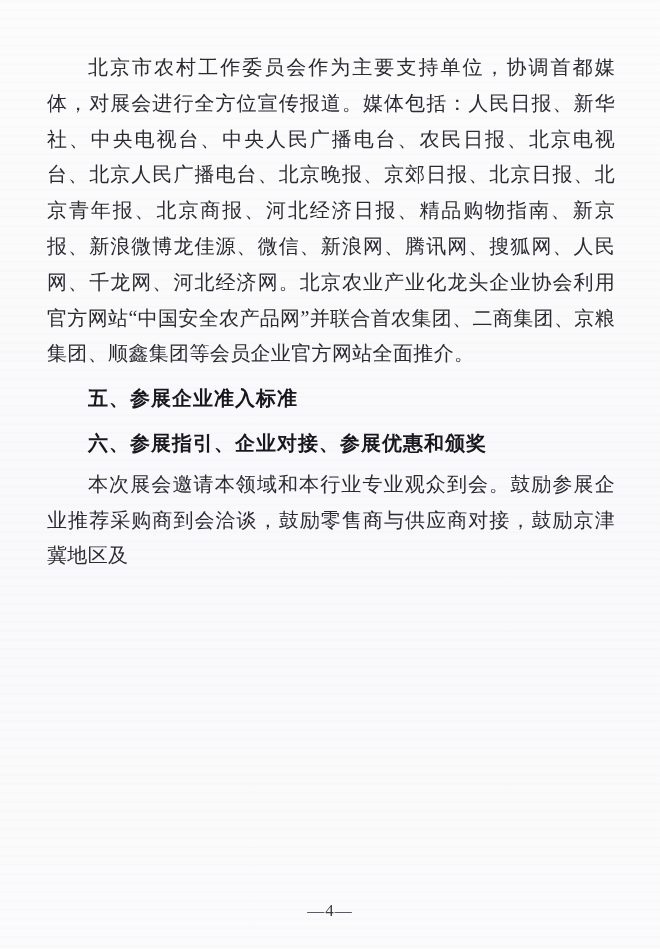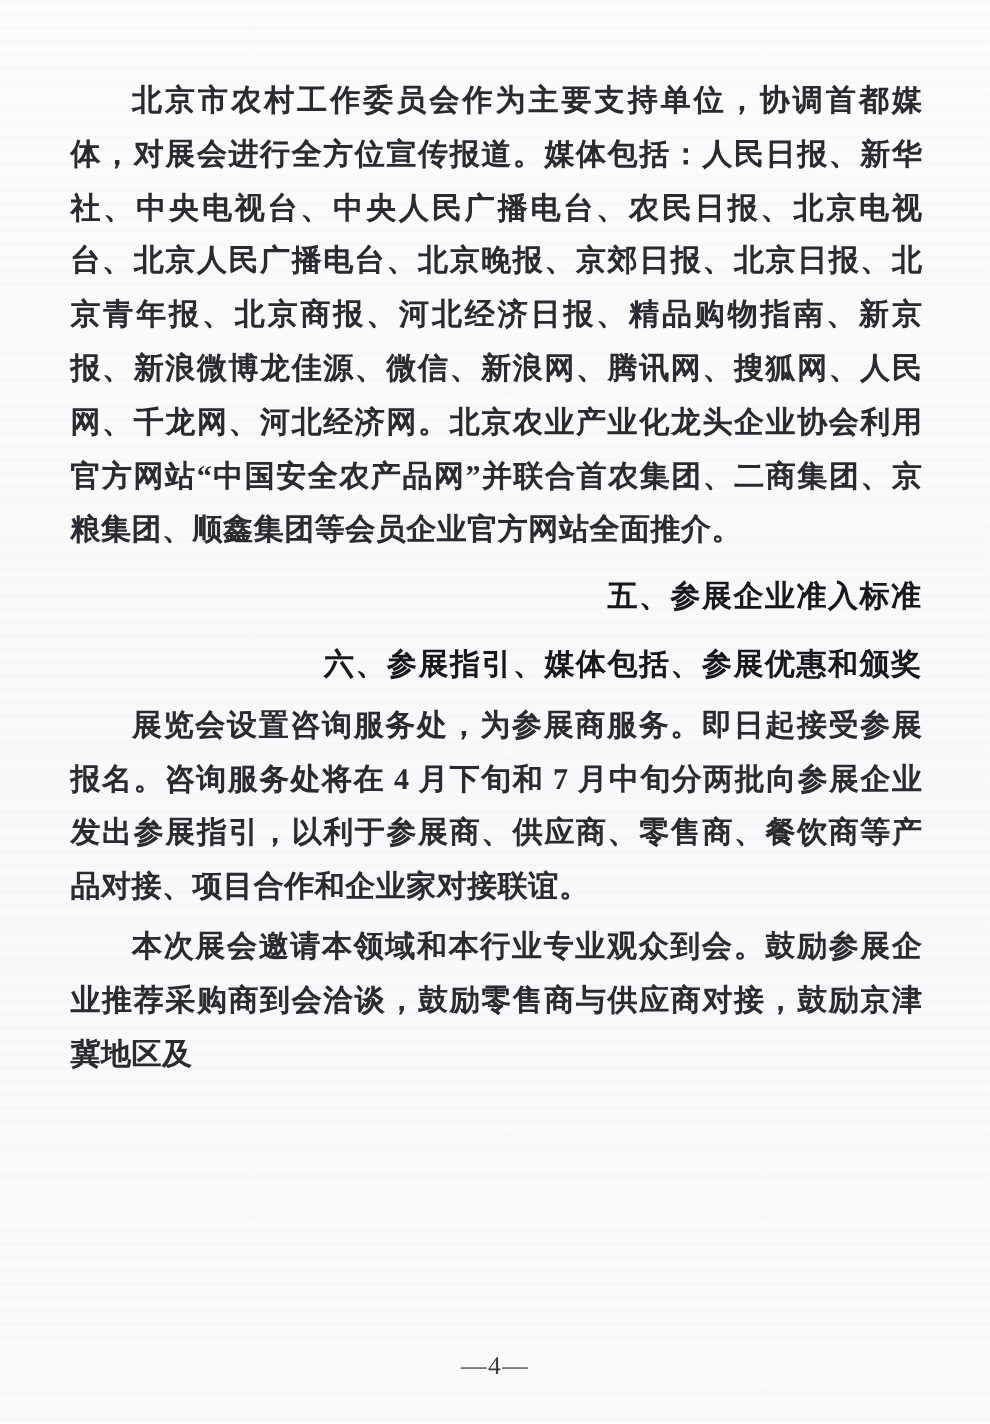--- a/index.html
+++ b/index.html
@@ -38,32 +38,31 @@
     top: 50px;
   }
   p.body-para {
     margin: 0;
     font-size: 20px;
     line-height: 35.8px;
     letter-spacing: 0.35px;
     text-align: justify;
     text-justify: inter-character;
     text-indent: 2.05em;
-    font-weight: 700;
+    font-weight: 400;
     color: #2a2a31;
   }
   h3.sec-heading {
     margin: 9px 0 5px 0;
     font-size: 20px;
     line-height: 35.8px;
     letter-spacing: 1px;
     text-indent: 2.05em;
     font-weight: bold;
     color: #17171d;
-    text-align: right;
   }
   p.body-para + p.body-para {
     margin-top: 4px;
   }
   .page-number {
     position: absolute;
     left: 0;
     right: 0;
     bottom: 28px;
     text-align: center;
@@ -77,22 +76,21 @@
 <body>
 
 <div class="page">
   <div class="content">
 
     <p class="body-para">北京市农村工作委员会作为主要支持单位，协调首都媒体，对展会进行全方位宣传报道。媒体包括：人民日报、新华社、中央电视台、中央人民广播电台、农民日报、北京电视台、北京人民广播电台、北京晚报、京郊日报、北京日报、北京青年报、北京商报、河北经济日报、精品购物指南、新京报、新浪微博龙佳源、微信、新浪网、腾讯网、搜狐网、人民网、千龙网、河北经济网。北京农业产业化龙头企业协会利用官方网站“中国安全农产品网”并联合首农集团、二商集团、京粮集团、顺鑫集团等会员企业官方网站全面推介。</p>
 
     <h3 class="sec-heading">五、参展企业准入标准</h3>
 
 
-    <h3 class="sec-heading">六、参展指引、媒体包括、参展优惠和颁奖</h3>
+    <h3 class="sec-heading">六、参展指引、企业对接、参展优惠和颁奖</h3>
 
-    <p class="body-para">展览会设置咨询服务处，为参展商服务。即日起接受参展报名。咨询服务处将在 4 月下旬和 7 月中旬分两批向参展企业发出参展指引，以利于参展商、供应商、零售商、餐饮商等产品对接、项目合作和企业家对接联谊。</p>
 
     <p class="body-para">本次展会邀请本领域和本行业专业观众到会。鼓励参展企业推荐采购商到会洽谈，鼓励零售商与供应商对接，鼓励京津冀地区及</p>
 
   </div>
 
   <div class="page-number">—4—</div>
 </div>
 
 </body></html>

